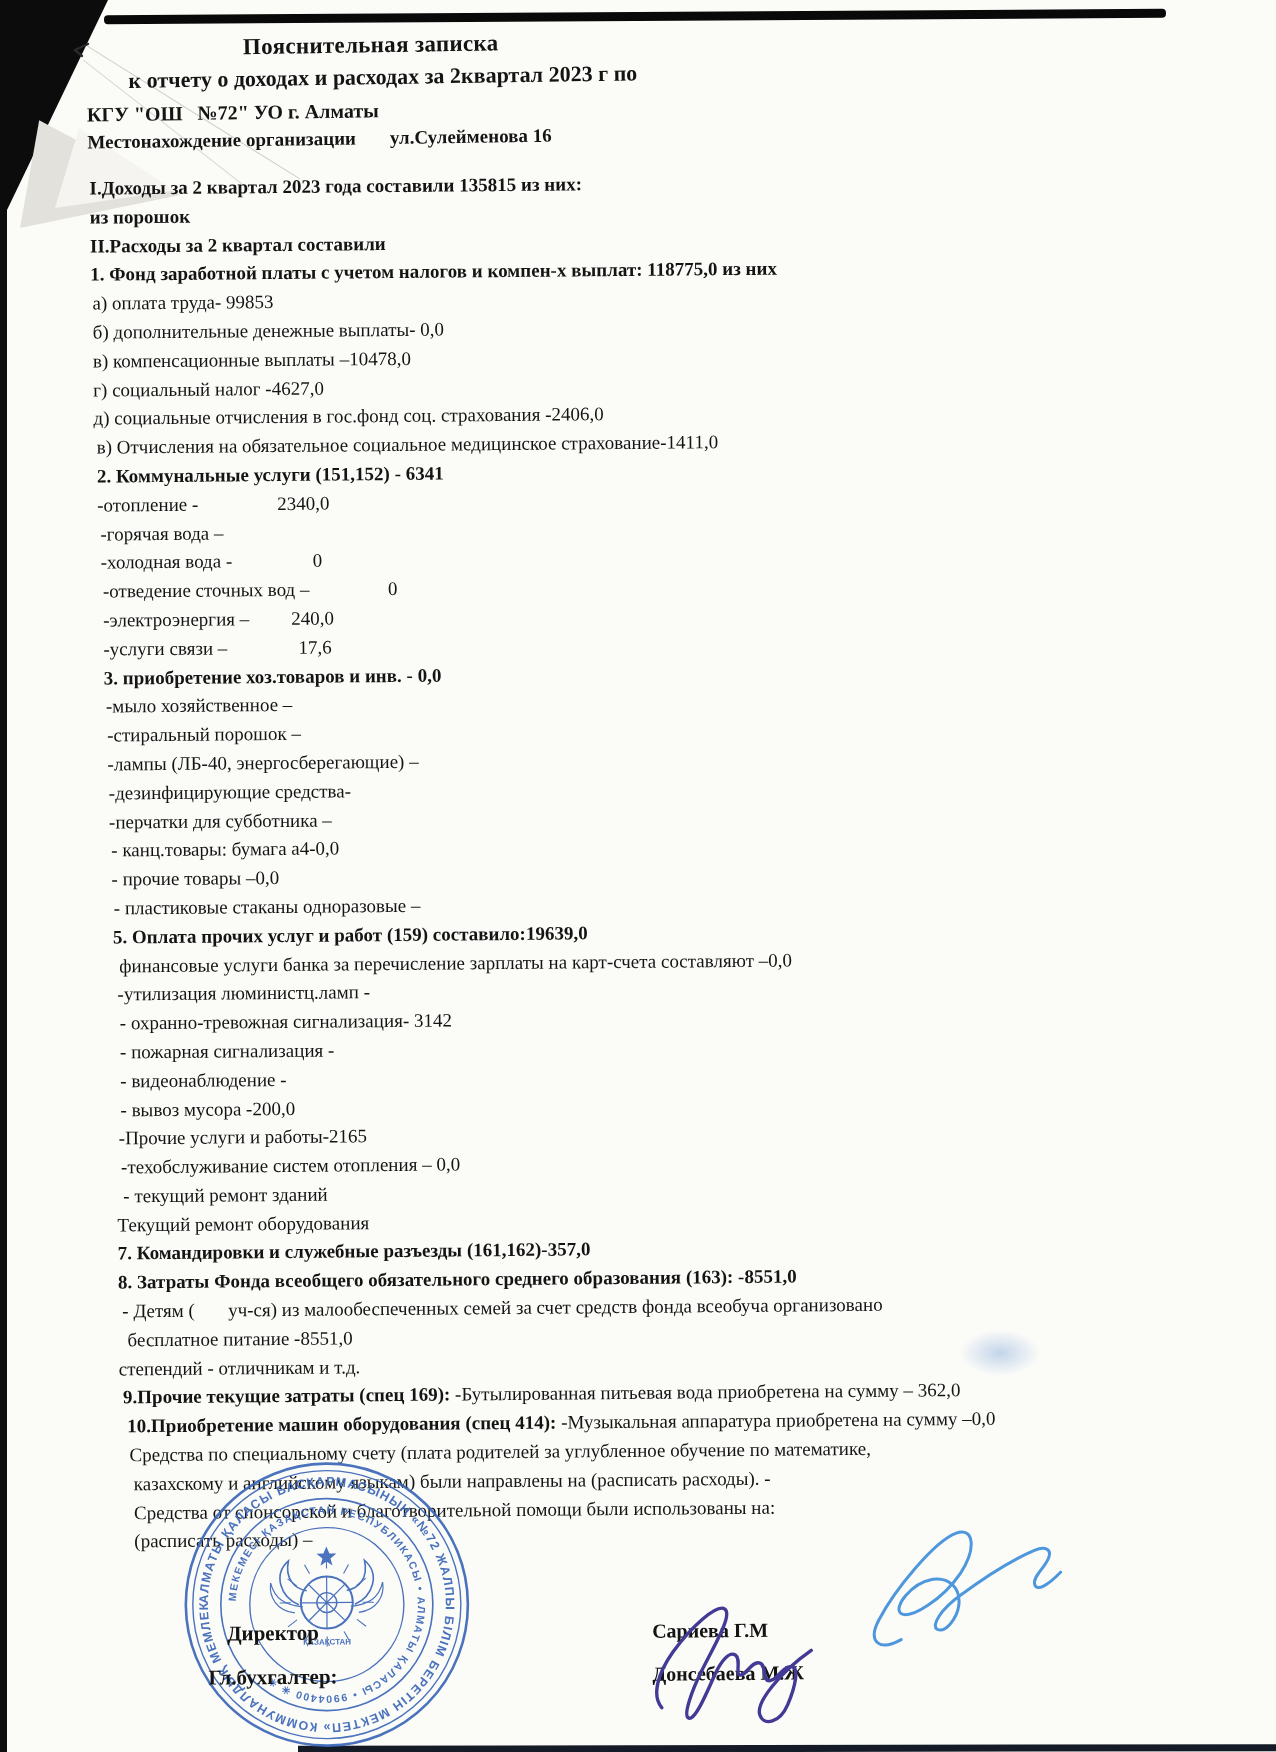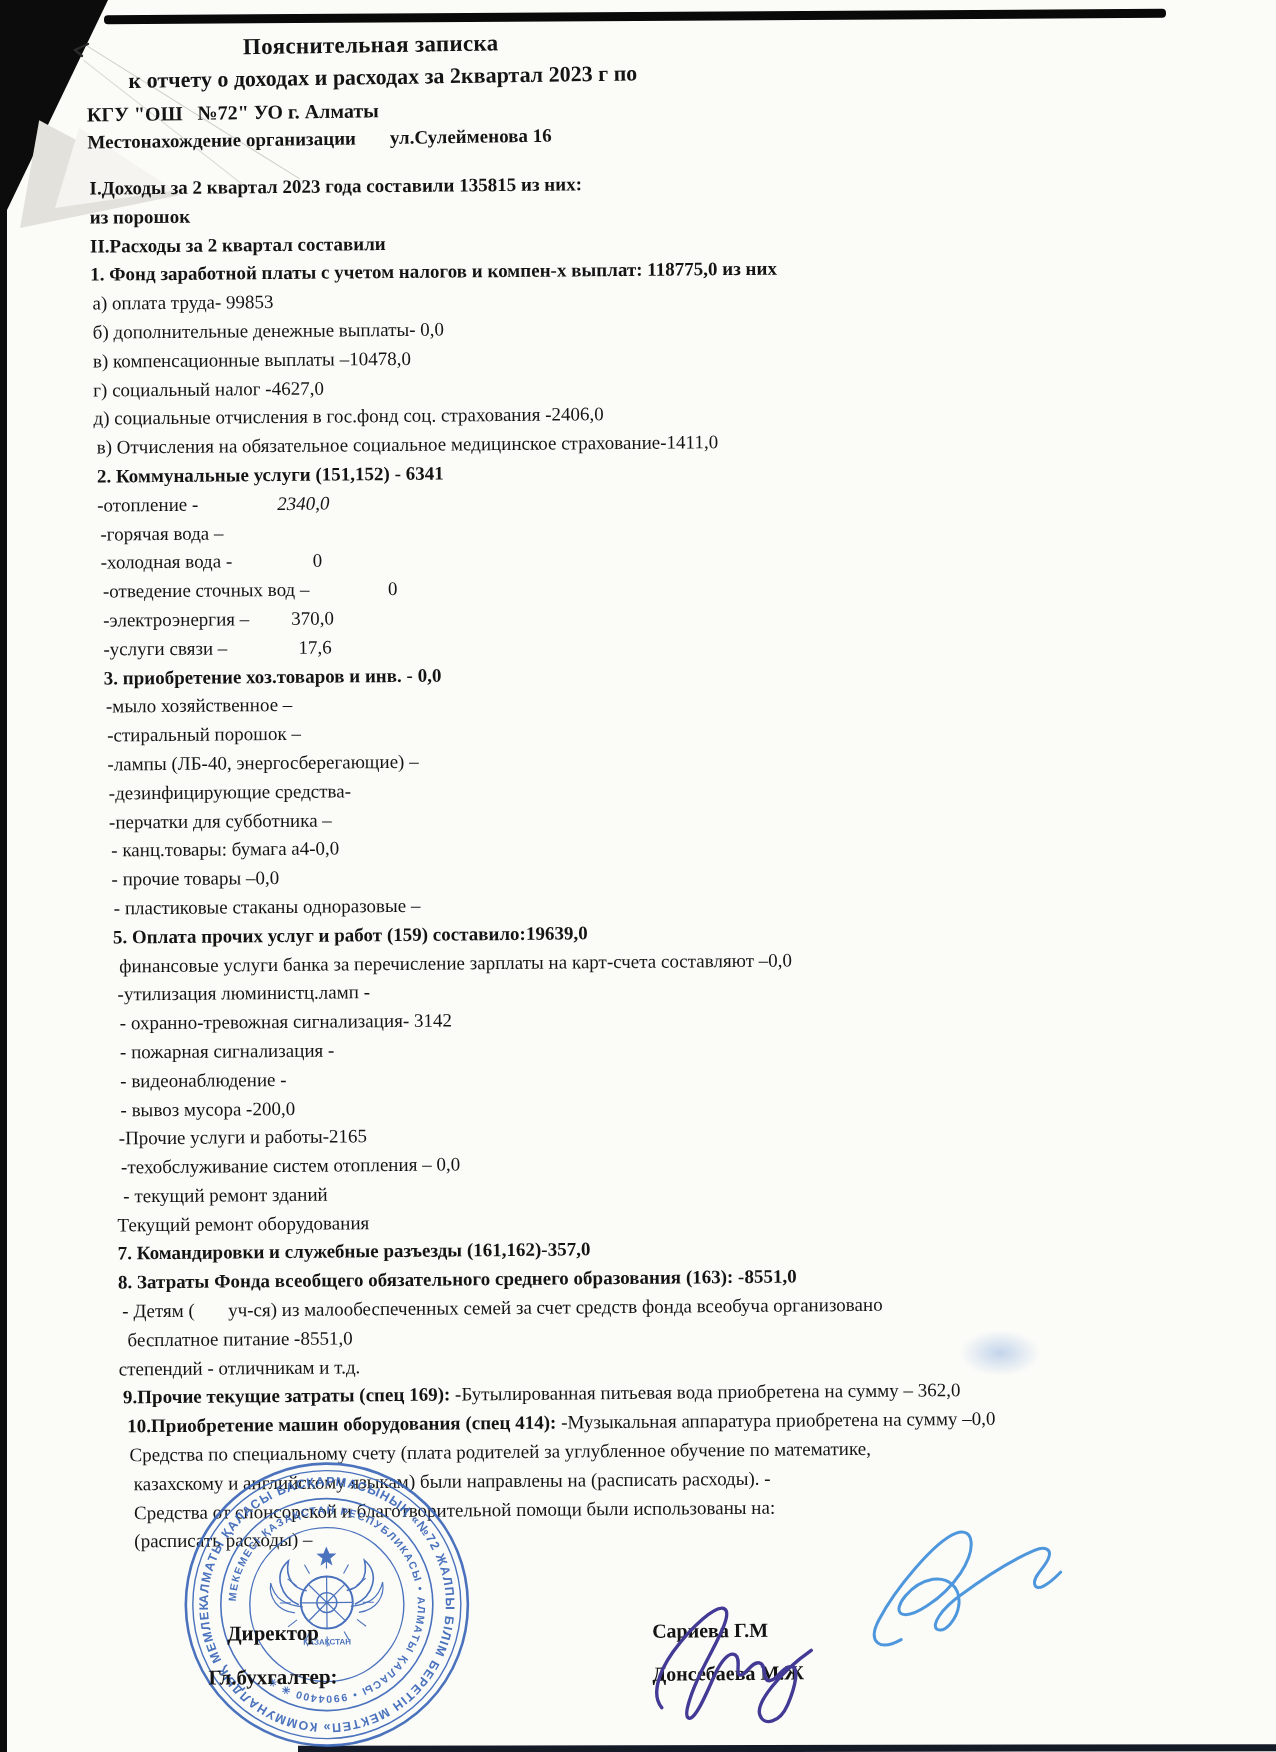--- a/index.html
+++ b/index.html
@@ -96,25 +96,25 @@
         <div class="doc-line" style="padding-left: 0px;"><span class="b">из порошок</span></div>
         <div class="doc-line" style="padding-left: 0px;"><span class="b">II.Расходы за 2 квартал составили</span></div>
         <div class="doc-line" style="padding-left: 0px;"><span class="b">1. Фонд заработной платы с учетом налогов и компен-х выплат: 118775,0 из них</span></div>
         <div class="doc-line" style="padding-left: 2px;"><span>а) оплата труда- 99853</span></div>
         <div class="doc-line" style="padding-left: 2px;"><span>б) дополнительные денежные выплаты- 0,0</span></div>
         <div class="doc-line" style="padding-left: 2px;"><span>в) компенсационные выплаты –10478,0</span></div>
         <div class="doc-line" style="padding-left: 2px;"><span>г) социальный налог -4627,0</span></div>
         <div class="doc-line" style="padding-left: 2px;"><span>д) социальные отчисления в гос.фонд соц. страхования -2406,0</span></div>
         <div class="doc-line" style="padding-left: 5px;"><span>в) Отчисления на обязательное социальное медицинское страхование-1411,0</span></div>
         <div class="doc-line" style="padding-left: 5px;"><span class="b">2. Коммунальные услуги (151,152) - 6341</span></div>
-        <div class="doc-line" style="padding-left: 5px;"><span>-отопление -</span><span class="val" style="left: 185px; font-style: italic;">2340,0</span></div>
+        <div class="doc-line" style="padding-left: 5px;"><span>-отопление -</span><span class="val" style="left: 185px;">2340,0</span></div>
         <div class="doc-line" style="padding-left: 8px;"><span>-горячая вода –</span></div>
         <div class="doc-line" style="padding-left: 8px;"><span>-холодная вода -</span><span class="val" style="left: 220px;">0</span></div>
         <div class="doc-line" style="padding-left: 10px;"><span>-отведение сточных вод –</span><span class="val" style="left: 295px;">0</span></div>
-        <div class="doc-line" style="padding-left: 10px;"><span>-электроэнергия –</span><span class="val" style="left: 198px;">370,0</span></div>
+        <div class="doc-line" style="padding-left: 10px;"><span>-электроэнергия –</span><span class="val" style="left: 198px;">240,0</span></div>
         <div class="doc-line" style="padding-left: 10px;"><span>-услуги связи –</span><span class="val" style="left: 205px;">17,6</span></div>
         <div class="doc-line" style="padding-left: 10px;"><span class="b">3. приобретение хоз.товаров и инв. - 0,0</span></div>
         <div class="doc-line" style="padding-left: 12px;"><span>-мыло хозяйственное –</span></div>
         <div class="doc-line" style="padding-left: 13px;"><span>-стиральный порошок –</span></div>
         <div class="doc-line" style="padding-left: 13px;"><span>-лампы (ЛБ-40, энергосберегающие) –</span></div>
         <div class="doc-line" style="padding-left: 14px;"><span>-дезинфицирующие средства-</span></div>
         <div class="doc-line" style="padding-left: 14px;"><span>-перчатки для субботника –</span></div>
         <div class="doc-line" style="padding-left: 16px;"><span>- канц.товары: бумага а4-0,0</span></div>
         <div class="doc-line" style="padding-left: 16px;"><span>- прочие товары –0,0</span></div>
         <div class="doc-line" style="padding-left: 18px;"><span>- пластиковые стаканы одноразовые –</span></div>

